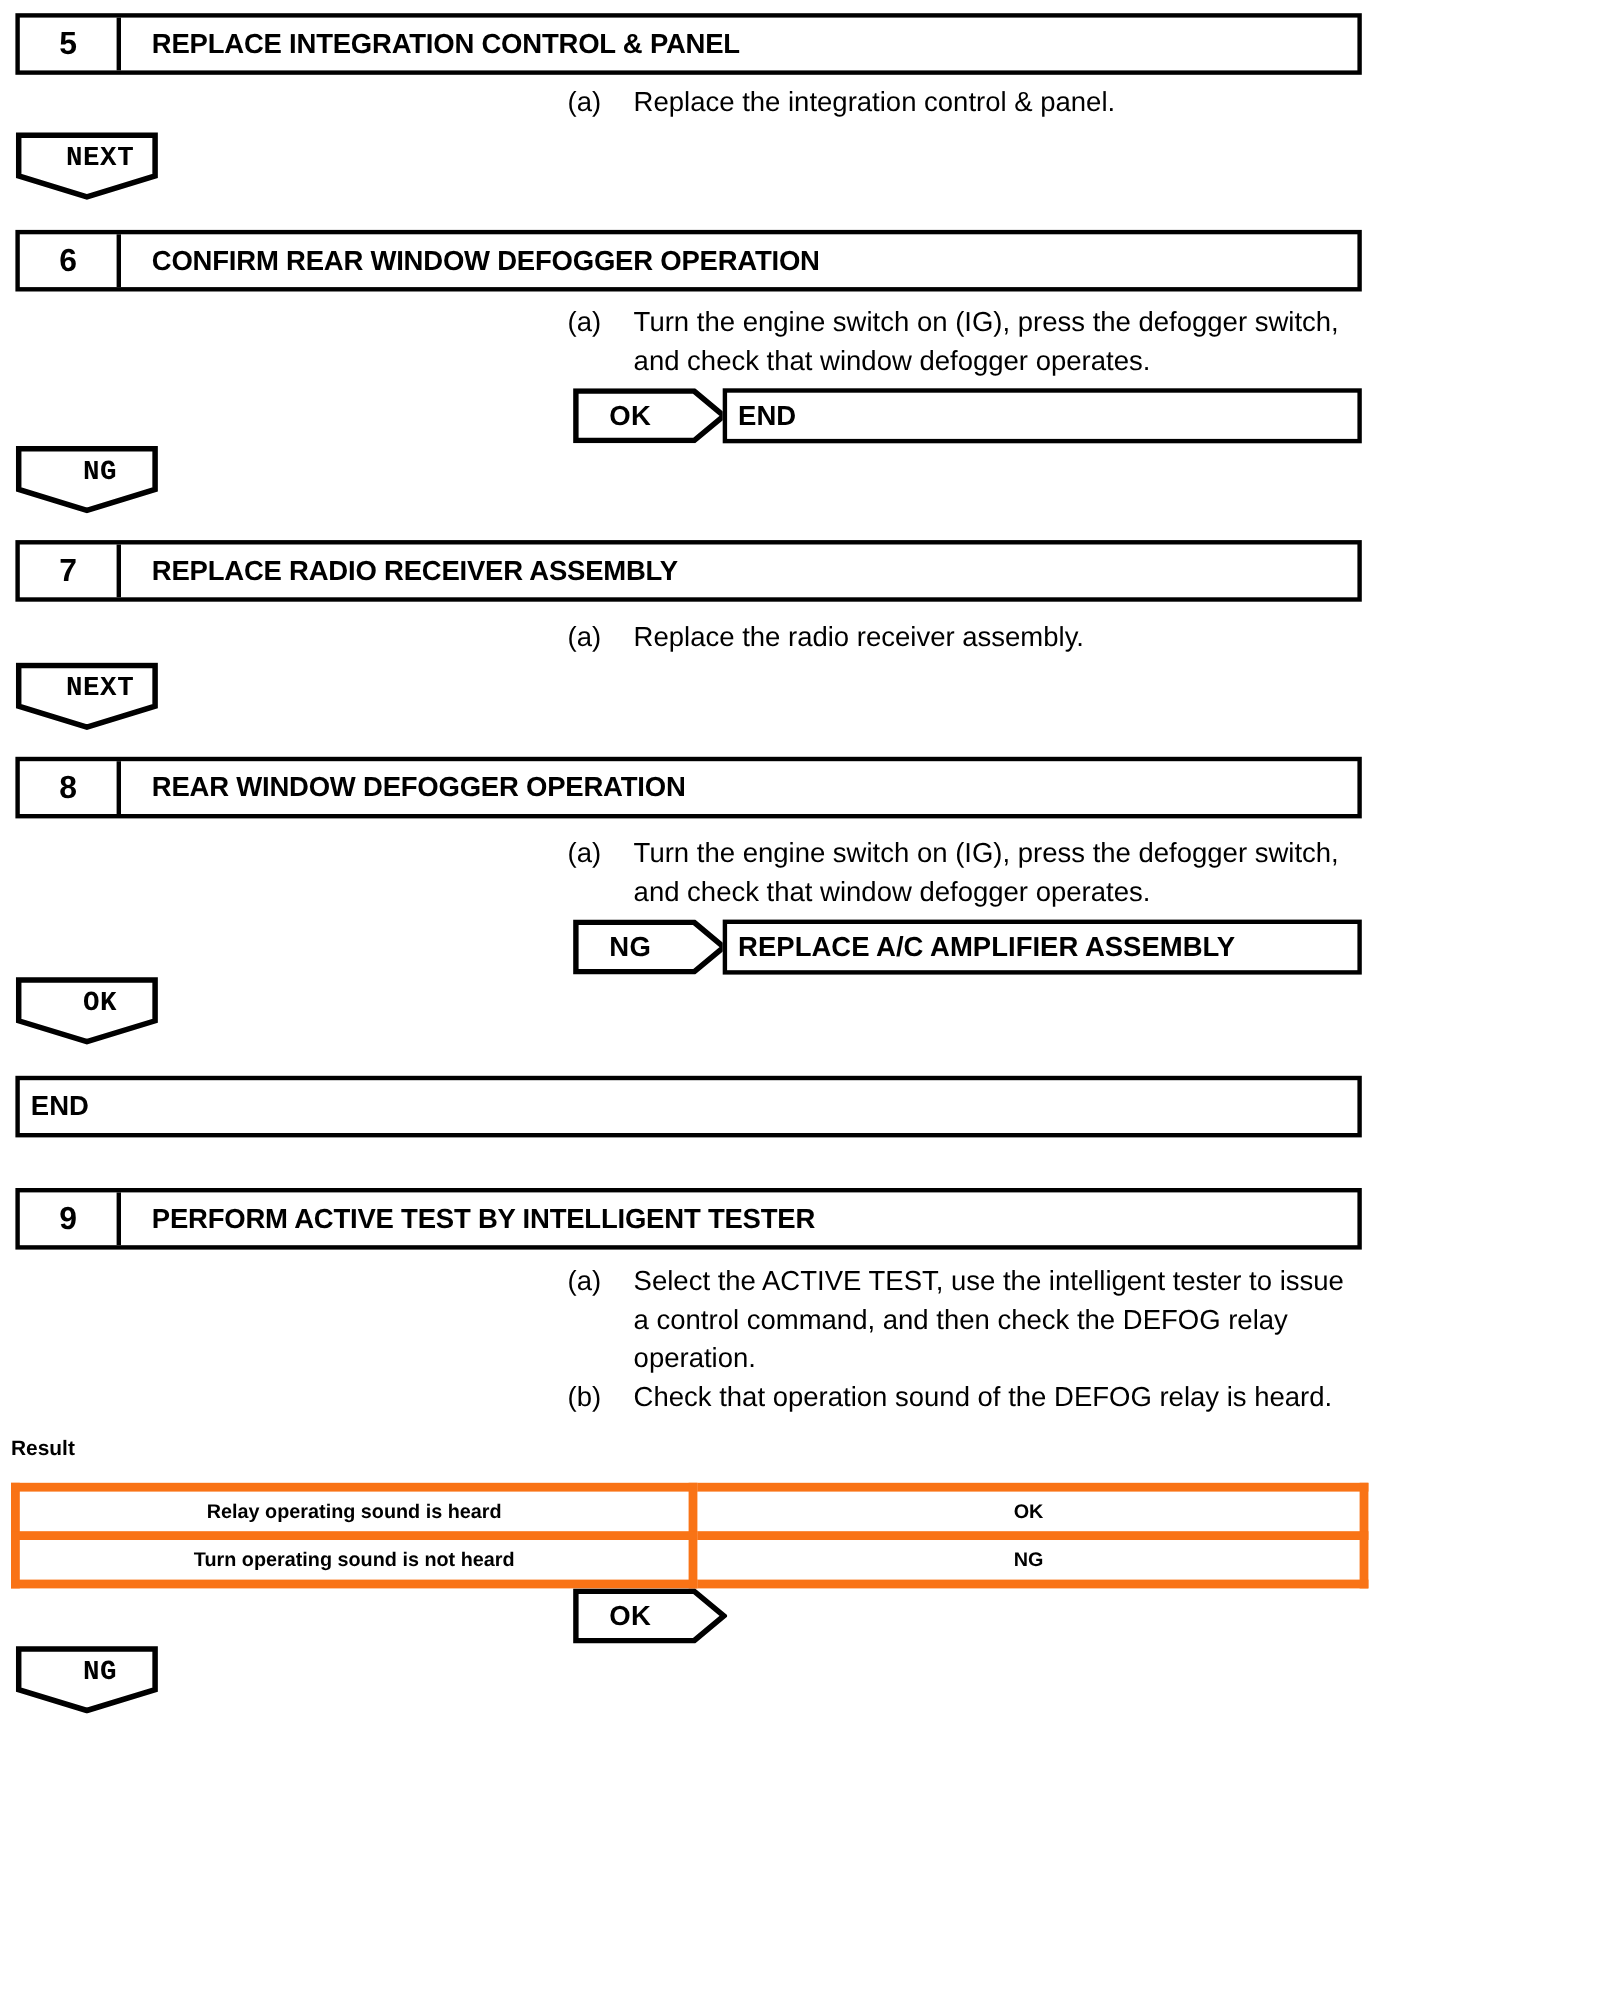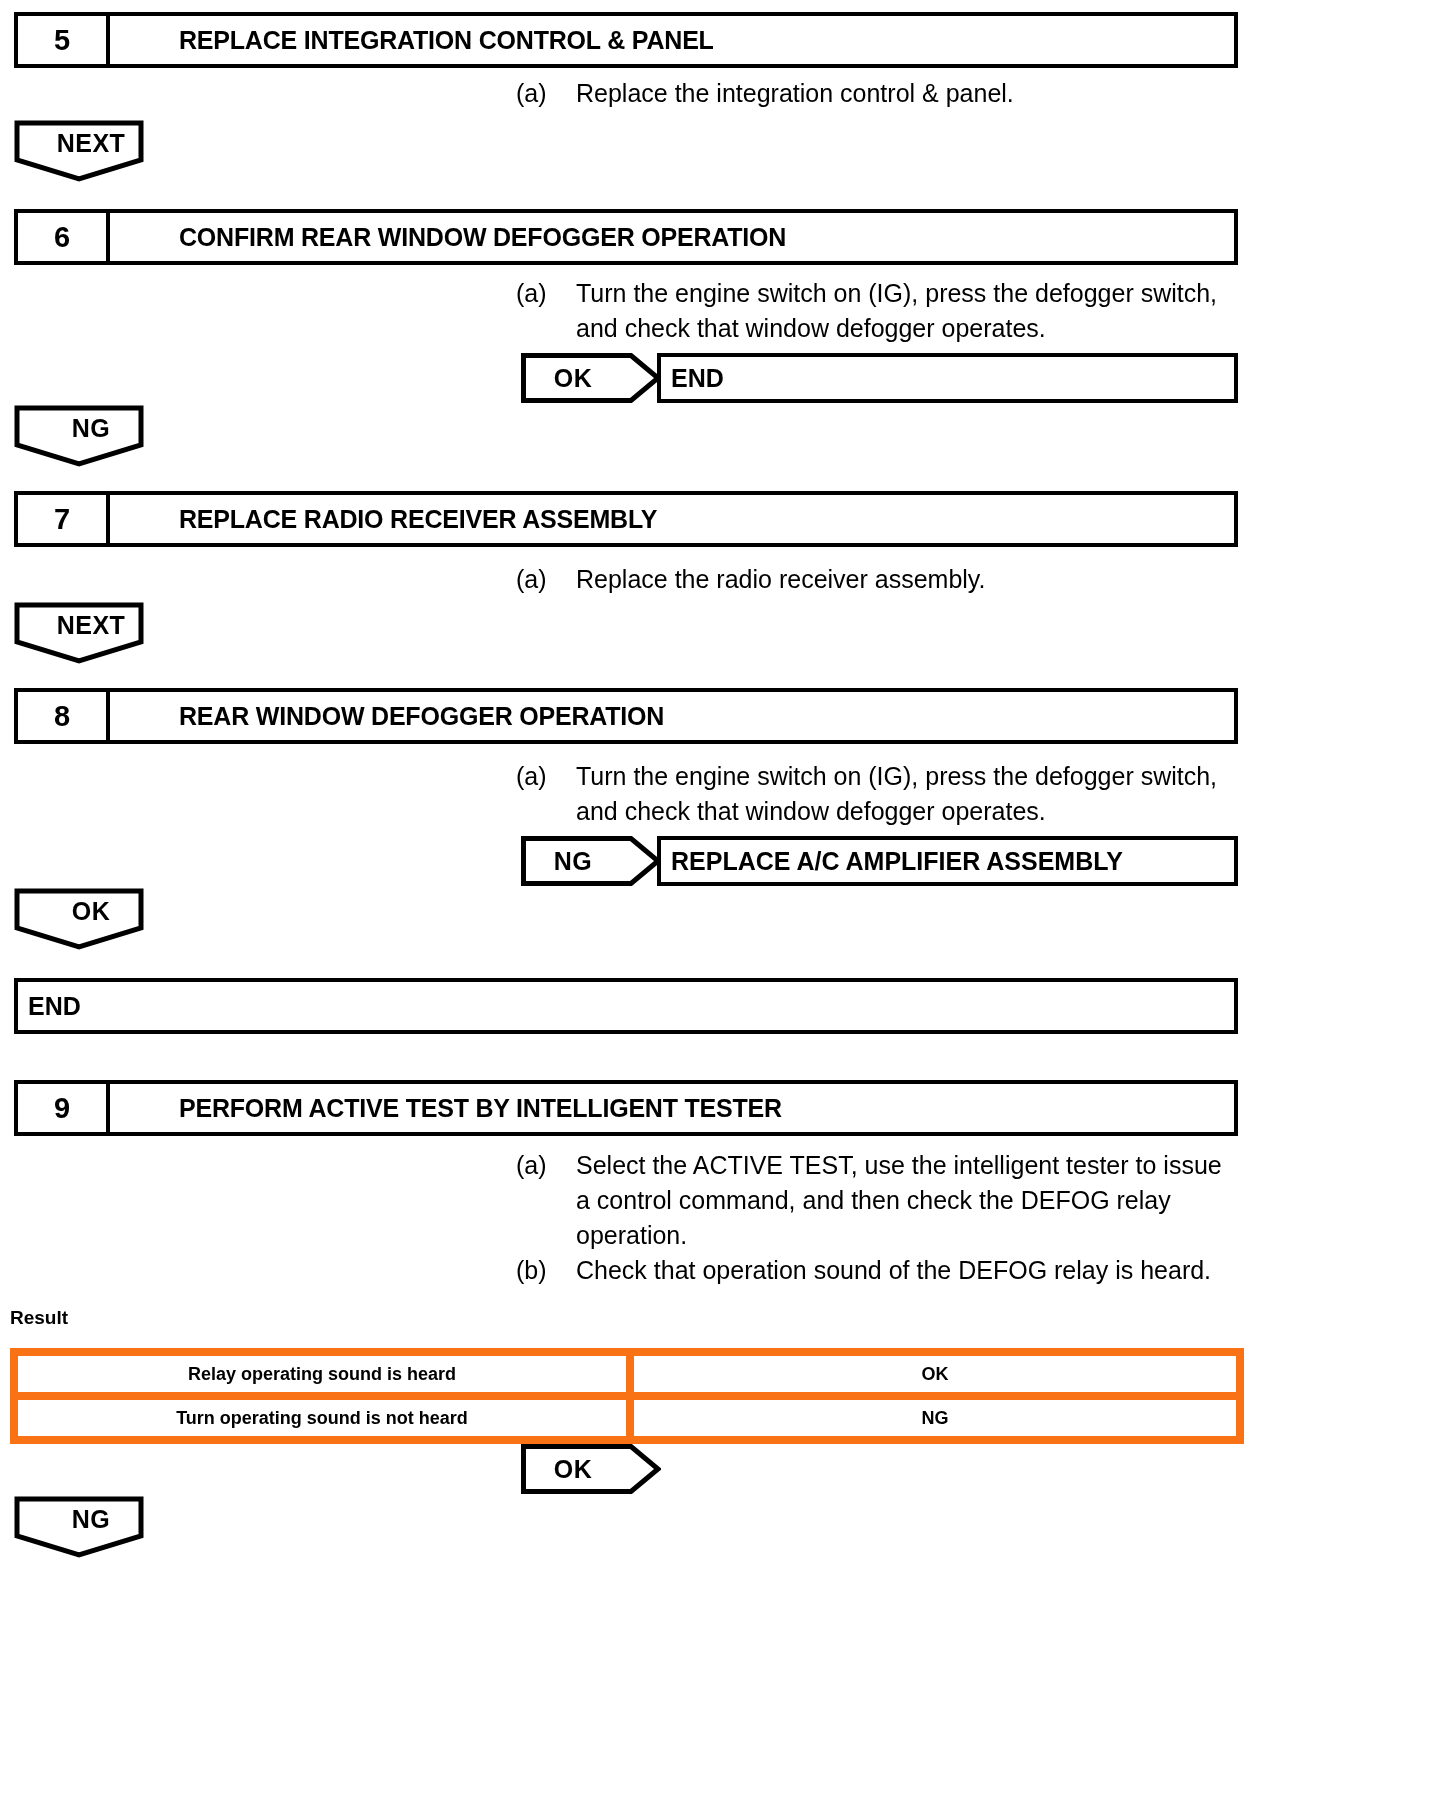--- a/index.html
+++ b/index.html
@@ -47,21 +47,20 @@
   }
   .step-title {
     flex: 1 1 auto;
     display: flex;
     align-items: center;
     padding-left: 28px;
     font-size: 25px;
     font-weight: bold;
     letter-spacing: -0.2px;
     white-space: nowrap;
-    margin-left: 41px;
   }
 
   
   .plain-box {
     position: absolute;
     border: 4px solid #000;
     box-sizing: border-box;
     background: #fff;
     height: 56px;
     display: flex;
@@ -105,20 +104,21 @@
     top: 0;
     left: 0;
     width: 154px;
     height: 46px;
     display: flex;
     align-items: center;
     justify-content: center;
     font-size: 25px;
     font-weight: bold;
     letter-spacing: 0.5px;
+    font-family: Liberation Mono, monospace;
   }
 
   
   .pent-right {
     position: absolute;
     width: 140px;
     height: 50px;
   }
   .pent-right svg {
     display: block;

